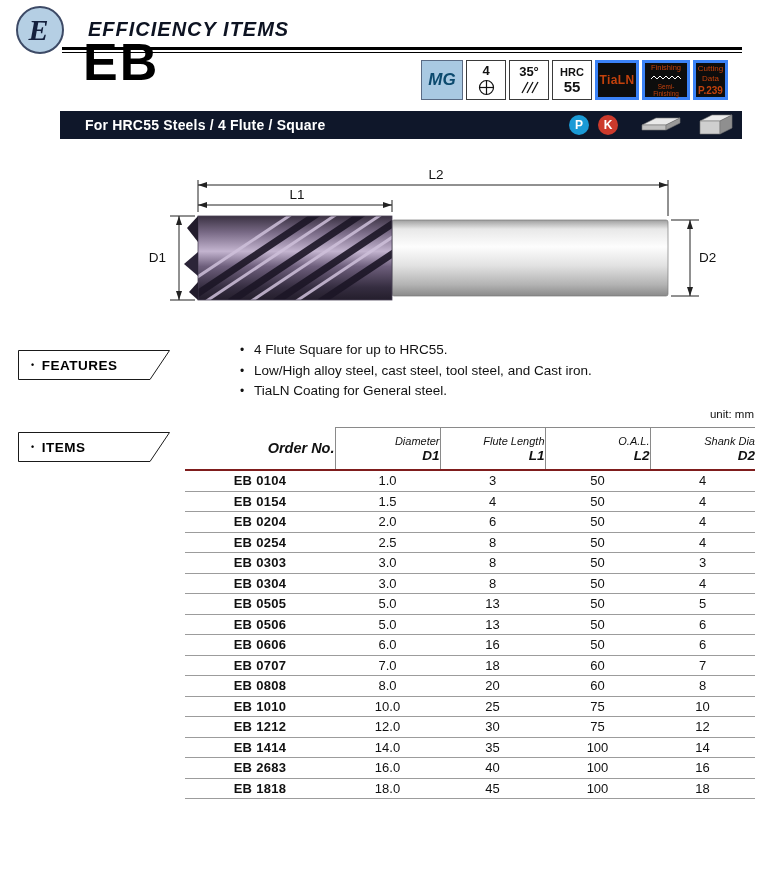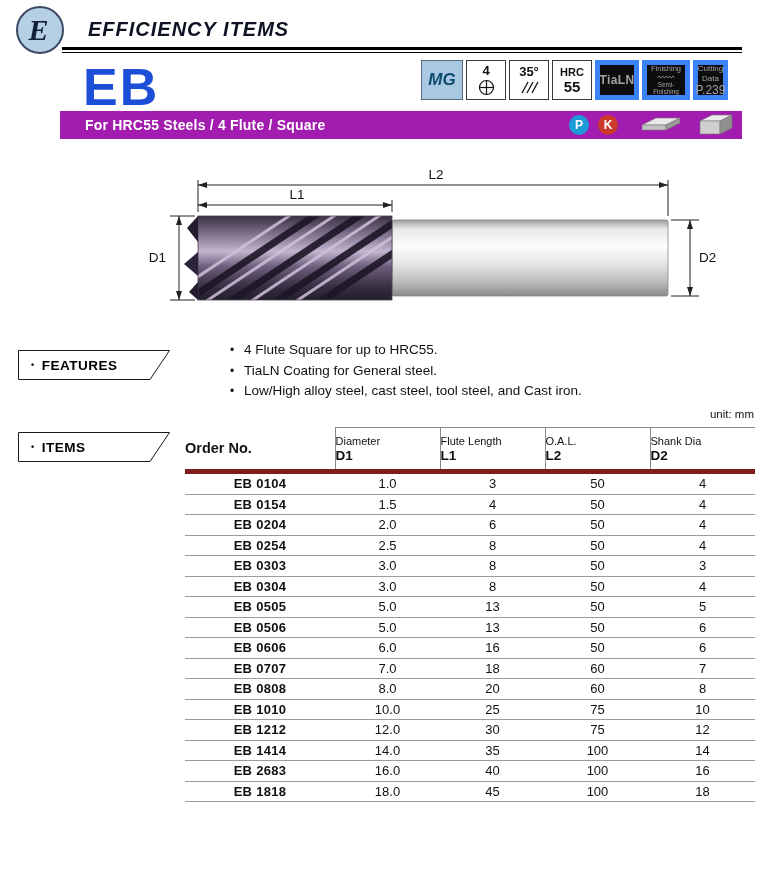--- a/index.html
+++ b/index.html
@@ -20,50 +20,50 @@
   }
   .series-title {
     position:absolute; left:88px; top:18px; font-size:20px; font-weight:bold;
     font-style:italic; letter-spacing:1px; color:#0d1322;
   }
   .header-rule {
     position:absolute; left:62px; width:680px; top:47px; height:2px;
     border-top:3px solid #000; border-bottom:1px solid #000;
   }
   .model-title {
-    position:absolute; left:83px; top:60px; font-size:52px; line-height:54px;
-    font-weight:bold; letter-spacing:2px; color:#1d4ed8;
+    position:absolute; left:83px; top:35px; font-size:52px; line-height:54px;
+    font-weight:bold; letter-spacing:2px; color:#000000;
   }
 
   
   .badges { position:absolute; left:421px; top:60px; height:40px; display:flex; gap:3px; }
   .badge {
     box-sizing:border-box; display:flex; flex-direction:column; align-items:center;
     justify-content:center; text-align:center; gap:1px; width:40px;
   }
   .badge.mg { width:42px; background:#a9c9e2; border:1px solid #5a6b84; }
   .badge.mg span { font-weight:bold; font-style:italic; font-size:17px; color:#0c4a6e; }
   .badge.white { background:#fff; border:1px solid #3a3a3a; }
   .b-top { font-weight:bold; font-size:13px; line-height:14px; color:#111; }
   .hrc1 { font-weight:bold; font-size:11px; line-height:12px; }
   .hrc2 { font-weight:bold; font-size:15px; line-height:16px; }
-  .badge.black { background:#0d0d0d; color:#a3a3a3; border:5px solid #3b82f6; }
+  .badge.black { background:#0d0d0d; color:#c2410c; border:3px solid #3b82f6; }
   .badge.coating { width:44px; }
   .coating-label { font-size:12px; font-weight:bold; letter-spacing:0.4px; }
   .badge.finishing { width:48px; gap:2px; }
   .fin1 { font-size:7.5px; line-height:8px; }
   .fin2 { font-size:6.4px; line-height:7px; }
   .badge.cutting { width:35px; }
   .cut1 { font-size:8px; line-height:9px; }
-  .cut2 { font-size:12px; font-weight:normal; line-height:13px; }
+  .cut2 { font-size:10px; font-weight:bold; line-height:13px; }
 
   
   .subtitle-bar {
     position:absolute; left:60px; top:111px; width:682px; height:28px;
-    background:#a21caf; display:flex; align-items:center;
+    background:#0f172a; display:flex; align-items:center;
   }
   .subtitle-text { margin-left:25px; color:#fff; font-weight:bold; font-size:14px; letter-spacing:0.2px; }
   .iso-circle {
     width:20px; height:20px; border-radius:50%; color:#fff; font-weight:bold; font-size:12px;
     display:flex; align-items:center; justify-content:center; flex:0 0 auto;
   }
   .iso-p { background:#1a9ad6; margin-left:auto; }
   .iso-k { background:#cc3a2c; margin-left:9px; }
   .mat1 { margin-left:22px; }
   .mat2 { margin-left:14px; margin-right:6px; }
@@ -76,33 +76,33 @@
   .tab { position:absolute; left:18px; width:152px; height:30px; }
   .tab-shape { position:absolute; left:0; top:0; }
   .tab-label {
     position:absolute; left:0; top:0; width:100%; height:100%;
     display:flex; align-items:center; padding-left:13px; box-sizing:border-box;
     font-weight:bold; font-size:13.5px; letter-spacing:0.5px; color:#000;
   }
   .tab-bullet { font-size:9px; margin-right:7px; }
 
   
-  .features-list { position:absolute; left:230px; top:340px; list-style:none; margin:0; padding:0; }
+  .features-list { position:absolute; left:240px; top:340px; list-style:none; margin:0; padding:0; }
   .features-list li { font-size:13.5px; line-height:19.5px; color:#111; }
   .li-bullet { display:inline-block; width:14px; font-size:12px; }
 
   
   .unit-note { position:absolute; top:408px; right:22px; font-size:11.5px; color:#111;padding-left:34px; }
   .items-table {
     position:absolute; left:185px; top:427px; width:570px;
     border-collapse:collapse; table-layout:fixed;
   }
   .items-table thead th {
-    border-bottom:5px solid #7f1d1d; height:41px; padding:0; vertical-align:middle;
-    font-weight:normal; text-align:left;
+    border-bottom:2px solid #7f1d1d; height:41px; padding:0; vertical-align:middle;
+    font-weight:normal; text-align:right;font-style:italic;
   }
   .items-table thead th + th { border-left:1px solid #8a8a8a; border-top:1px solid #8a8a8a; }
   .h-order { font-size:14.5px; font-weight:bold; }
   .h-label { font-size:11px; line-height:14px; }
   .h-sym { font-size:13.5px; font-weight:bold; line-height:15px; }
   .items-table tbody td {
     border-bottom:1px solid #9c9c9c; height:19.5px; line-height:19.5px;
     padding:0; font-size:13px; text-align:center;
   }
   .items-table tbody td.order { font-weight:bold; letter-spacing:0.3px; }
@@ -251,24 +251,24 @@
     <div class="tab-label">
       <span class="tab-bullet">•</span>
       <span>FEATURES</span>
     </div>
   </div>
   <ul class="features-list">
     <li>
       <span class="li-bullet">•</span><span>4 Flute Square for up to HRC55.</span>
     </li>
     <li>
-      <span class="li-bullet">•</span><span>TiaLN Coating for General steel.</span>
+      <span class="li-bullet">•</span><span>Low/High alloy steel, cast steel, tool steel, and Cast iron.</span>
     </li>
     <li>
-      <span class="li-bullet">•</span><span>Low/High alloy steel, cast steel, tool steel, and Cast iron.</span>
+      <span class="li-bullet">•</span><span>TiaLN Coating for General steel.</span>
     </li>
   </ul>
 
   <div class="tab" style="top:432px;">
     <svg class="tab-shape" width="152" height="30" viewBox="0 0 152 30">
       <polygon points="0.5,0.5 151.5,0.5 132,29.5 0.5,29.5" fill="#ffffff" stroke="#1a1a1a" stroke-width="1"></polygon>
     </svg>
     <div class="tab-label">
       <span class="tab-bullet">•</span>
       <span>ITEMS</span>

